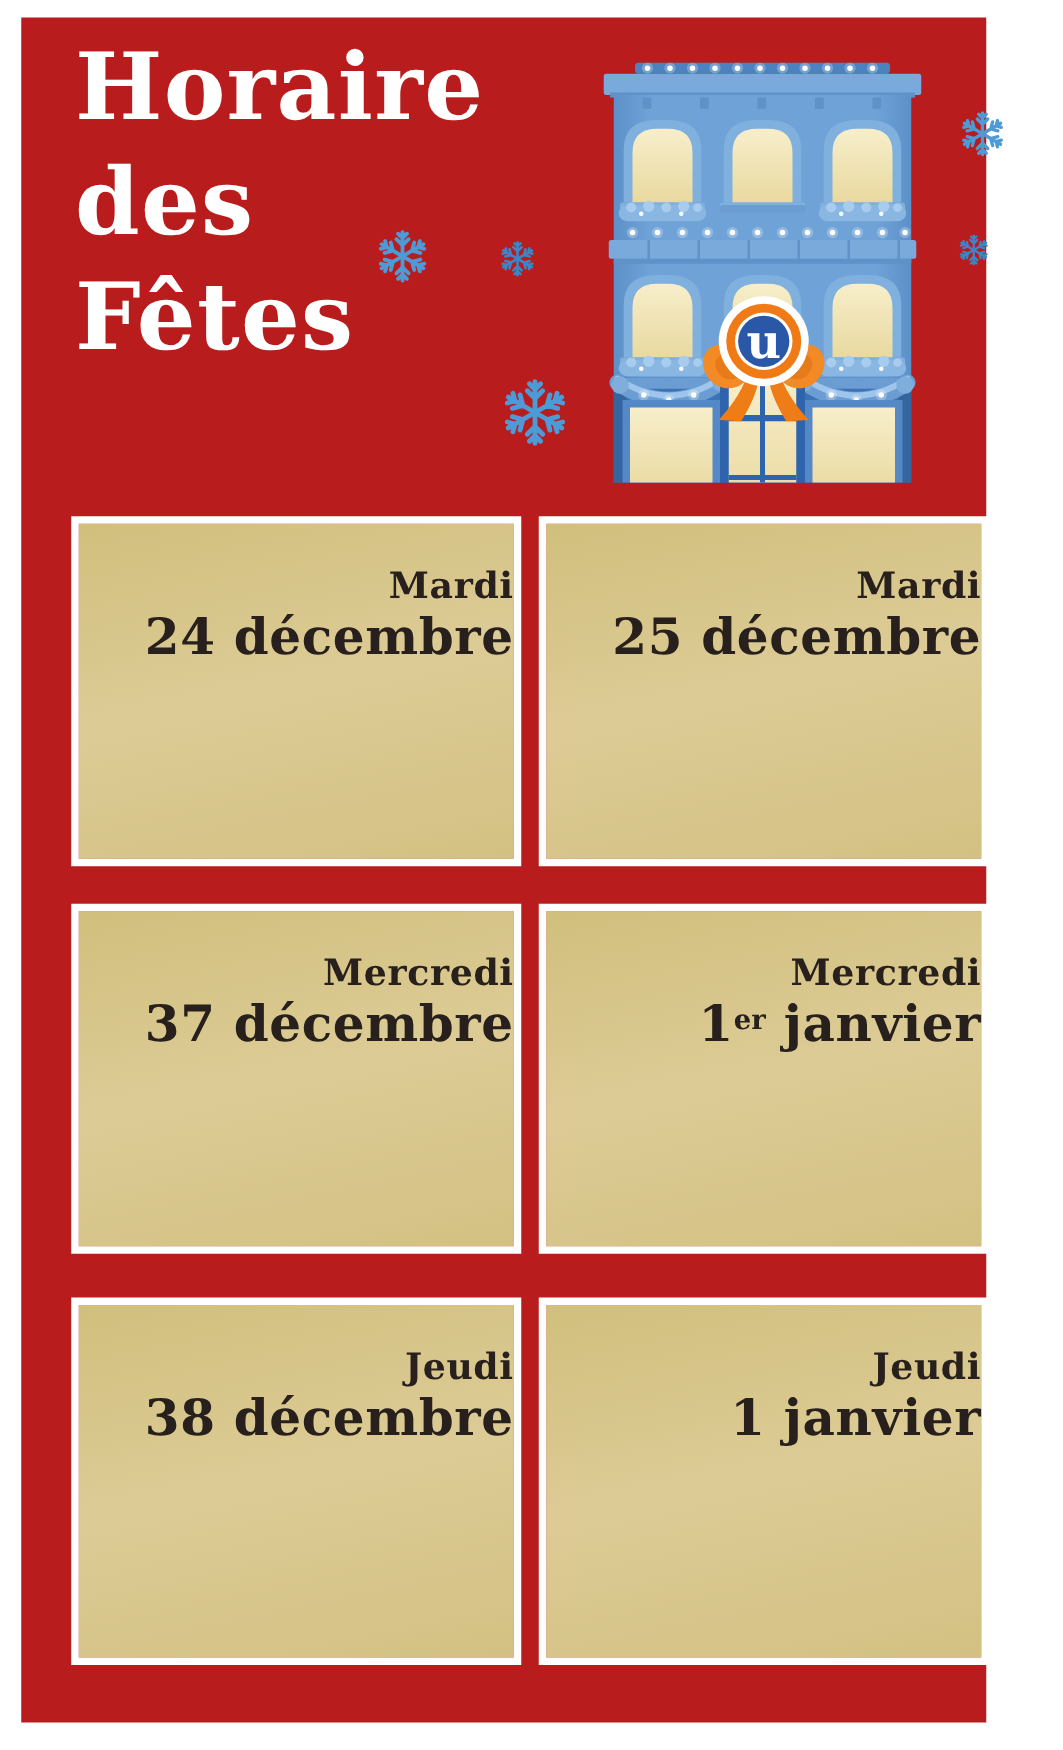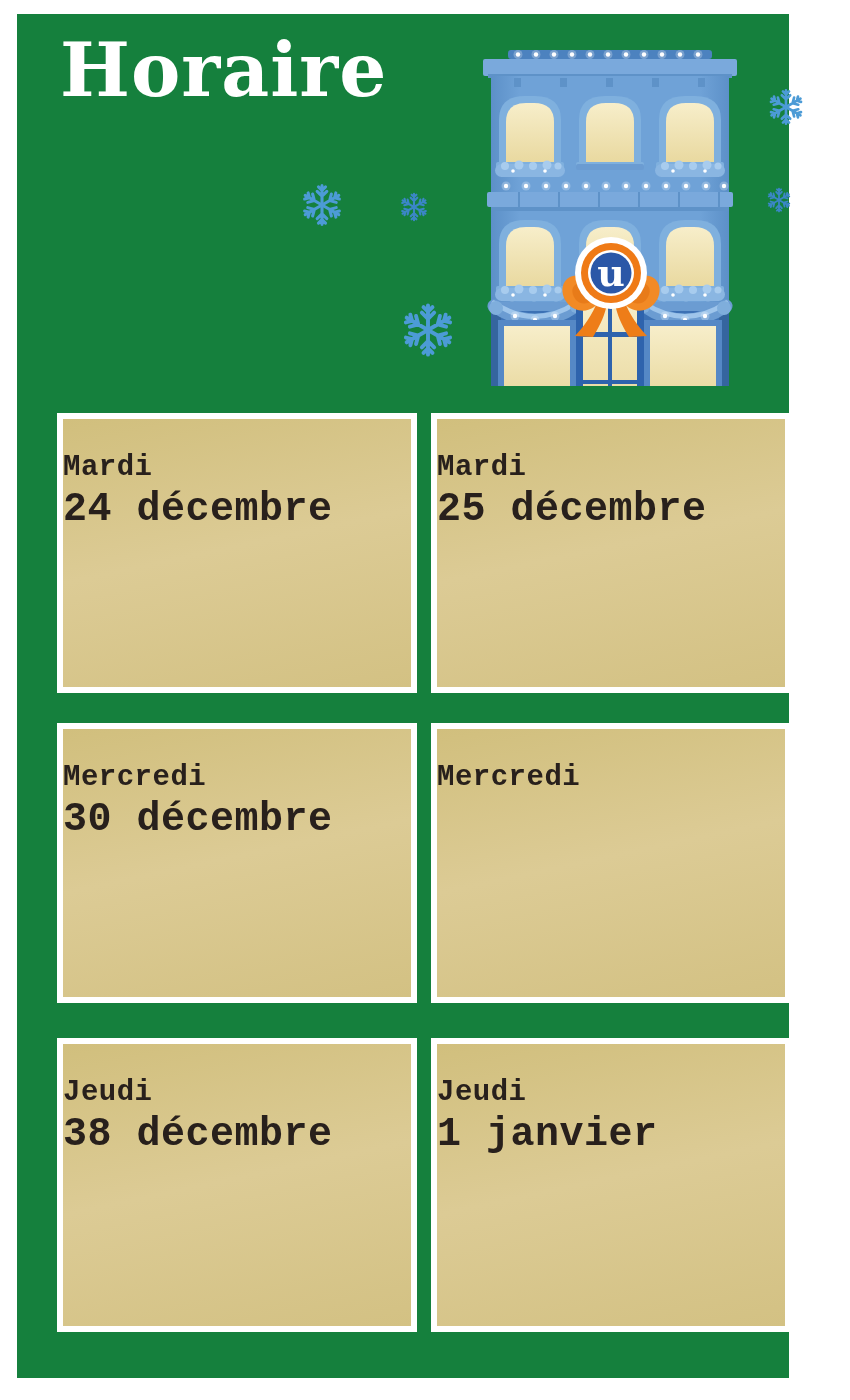--- a/index.html
+++ b/index.html
@@ -1,54 +1,56 @@
 <!DOCTYPE html>
 <html><head>
 <meta charset="utf-8">
 <style>
   html,body{margin:0;padding:0;background:#fff;}
   .page{position:relative;width:850px;height:1400px;background:#ffffff;overflow:hidden;
         font-family:"DejaVu Serif","Liberation Serif",serif;}
-  .poster{position:absolute;left:17px;top:14px;width:772px;height:1364px;background:#15803d;}
+  .poster{position:absolute;left:17px;top:14px;width:772px;height:1364px;background:#b91c1c;}
 
   
   .title{position:absolute;left:43px;top:10px;margin:0;color:#ffffff;
          font-weight:700;font-size:74px;line-height:92px;letter-spacing:1px;}
   .title .tl{display:block;}
 
   
   .flake{position:absolute;}
 
   
   .building{position:absolute;left:461px;top:36px;width:264px;height:336px;}
 
   
   .card{position:absolute;width:360px;height:280px;box-sizing:border-box;
         border:6px solid #ffffff;
         background:linear-gradient(168deg,#d1bf7d 0%,#dccb95 48%,#d3c183 100%);
-        text-align:left;color:#28201c;font-family:Liberation Mono, monospace;}
+        text-align:right;color:#28201c;}
   .c1{left:40px;top:399px}
   .c2{left:414px;top:399px}
   .c3{left:40px;top:709px}
   .c4{left:414px;top:709px}
   .c5{left:40px;top:1024px;height:294px}
   .c6{left:414px;top:1024px;height:294px}
   .day{margin-top:32px;font-weight:700;font-size:29px;line-height:1.2;letter-spacing:.5px;}
   .date{font-weight:700;font-size:40px;line-height:1.2;letter-spacing:.5px;}
   .date sup{font-size:.55em;vertical-align:.45em;letter-spacing:0;}
   .hours-area{height:140px;}
 </style>
 </head>
 <body>
 
 <div class="page">
   <div class="poster">
 
     <h1 class="title">
       <span class="tl">Horaire</span>
+      <span class="tl">des</span>
+      <span class="tl">Fêtes</span>
     </h1>
 
     <svg width="0" height="0" style="position:absolute" aria-hidden="true">
       <defs>
         <g id="arm" stroke-linecap="round" fill="none">
           <path d="M0,0 V-44 M0,-20 L-11,-31 M0,-20 L11,-31 M0,-33 L-8,-41 M0,-33 L8,-41"></path>
         </g>
         <g id="flake6" stroke-width="7">
           <use href="#arm"></use>
             <use href="#arm" transform="rotate(60)"></use>
@@ -263,25 +265,26 @@
       <div class="date"><span>24 décembre</span><sup></sup><span></span></div>
       <div class="hours-area"></div>
     </div>
     <div class="card c2">
       <div class="day">Mardi</div>
       <div class="date"><span>25 décembre</span><sup></sup><span></span></div>
       <div class="hours-area"></div>
     </div>
     <div class="card c3">
       <div class="day">Mercredi</div>
-      <div class="date"><span>30 décembre</span><sup></sup><span></span></div>
+      <div class="date"><span>37 décembre</span><sup></sup><span></span></div>
       <div class="hours-area"></div>
     </div>
     <div class="card c4">
       <div class="day">Mercredi</div>
+      <div class="date"><span>1</span><sup>er</sup><span> janvier</span></div>
       <div class="hours-area"></div>
     </div>
     <div class="card c5">
       <div class="day">Jeudi</div>
       <div class="date"><span>38 décembre</span><sup></sup><span></span></div>
       <div class="hours-area"></div>
     </div>
     <div class="card c6">
       <div class="day">Jeudi</div>
       <div class="date"><span>1 janvier</span><sup></sup><span></span></div>

